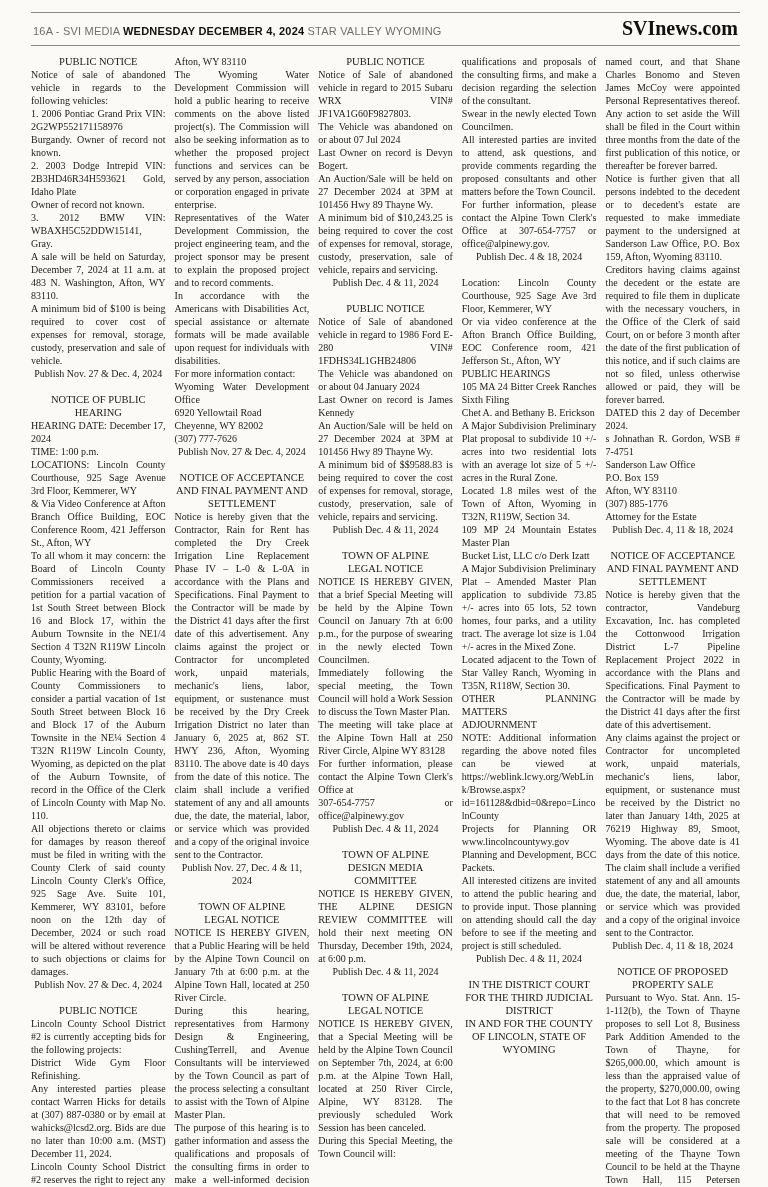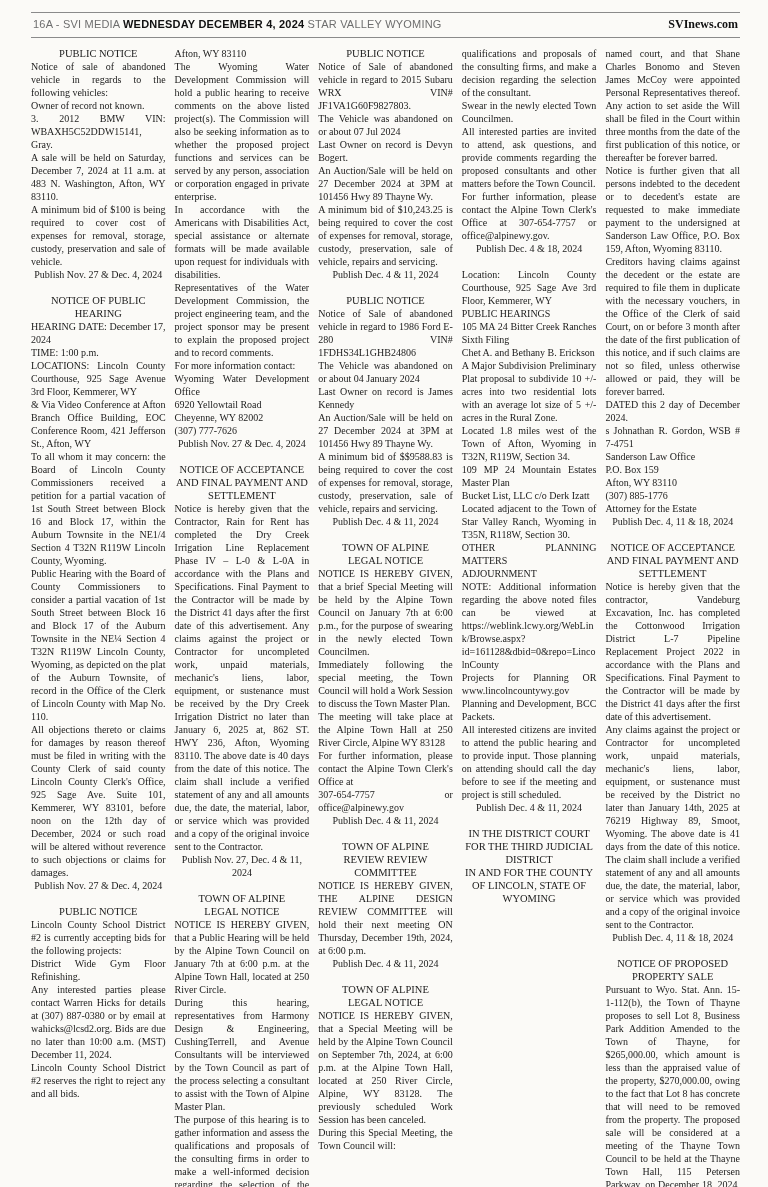--- a/index.html
+++ b/index.html
@@ -22,21 +22,21 @@
     margin-bottom:9px;
   }
   .masthead-left {
     font-family:"Liberation Sans", sans-serif;
     font-size:11px; letter-spacing:.2px; color:#6e6e6e;
     white-space:nowrap;
   }
   .masthead-left .mh-date { color:#111; font-weight:bold; }
   .masthead-right {
     font-family:"Liberation Serif", serif;
-    font-size:12px; font-weight:bold; color:#111;
+    font-size:20px; font-weight:bold; color:#111;
   }
   .columns {
     display:flex; gap:9px; align-items:flex-start;
   }
   .column { flex:1 1 0; min-width:0; }
   .notice + .notice { margin-top:13px; }
   .notice-heading {
     font-weight:normal; text-align:center;
     font-size:10.5px; line-height:13px;
   }
@@ -62,20 +62,22 @@
     </div>
     <div class="masthead-right">SVInews.com</div>
   </div>
   <div class="columns">
       <div class="column">
         <div class="notice">
           <div class="notice-heading">
             <div>PUBLIC NOTICE</div>
           </div>
           <p class="notice-para">Notice of sale of abandoned vehicle in regards to the following vehicles:</p>
+          <p class="notice-para">1. 2006 Pontiac Grand Prix VIN: 2G2WP552171158976 Burgandy. Owner of record not known.</p>
+          <p class="notice-para">2. 2003 Dodge Intrepid VIN: 2B3HD46R34H593621 Gold, Idaho Plate</p>
           <p class="notice-para">Owner of record not known.</p>
           <p class="notice-para">3. 2012 BMW VIN: WBAXH5C52DDW15141, Gray.</p>
           <p class="notice-para">A sale will be held on Saturday, December 7, 2024 at 11 a.m. at 483 N. Washington, Afton, WY 83110.</p>
           <p class="notice-para">A minimum bid of $100 is being required to cover cost of expenses for removal, storage, custody, preservation and sale of vehicle.</p>
           <p class="notice-publish">Publish Nov. 27 &amp; Dec. 4, 2024</p>
         </div>
         <div class="notice">
           <div class="notice-heading">
             <div>NOTICE OF PUBLIC HEARING</div>
           </div>
@@ -95,22 +97,22 @@
           <p class="notice-para">Lincoln County School District #2 is currently accepting bids for the following projects:</p>
           <p class="notice-para">District Wide Gym Floor Refinishing.</p>
           <p class="notice-para">Any interested parties please contact Warren Hicks for details at (307) 887-0380 or by email at wahicks@lcsd2.org. Bids are due no later than 10:00 a.m. (MST) December 11, 2024.</p>
           <p class="notice-para">Lincoln County School District #2 reserves the right to reject any and all bids.</p>
         </div>
       </div>
       <div class="column">
         <div class="notice">
           <p class="notice-para">Afton, WY 83110</p>
           <p class="notice-para">The Wyoming Water Development Commission will hold a public hearing to receive comments on the above listed project(s). The Commission will also be seeking information as to whether the proposed project functions and services can be served by any person, association or corporation engaged in private enterprise.</p>
+          <p class="notice-para">Representatives of the Water Development Commission, the project engineering team, and the project sponsor may be present to explain the proposed project and to record comments.</p>
           <p class="notice-para">In accordance with the Americans with Disabilities Act, special assistance or alternate formats will be made available upon request for individuals with disabilities.</p>
-          <p class="notice-para">Representatives of the Water Development Commission, the project engineering team, and the project sponsor may be present to explain the proposed project and to record comments.</p>
           <p class="notice-para">For more information contact:</p>
           <p class="notice-para">Wyoming Water Development Office</p>
           <p class="notice-para">6920 Yellowtail Road</p>
           <p class="notice-para">Cheyenne, WY 82002</p>
           <p class="notice-para">(307) 777-7626</p>
           <p class="notice-publish">Publish Nov. 27 &amp; Dec. 4, 2024</p>
         </div>
         <div class="notice">
           <div class="notice-heading">
             <div>NOTICE OF ACCEPTANCE</div>
@@ -161,21 +163,21 @@
           <p class="notice-para">NOTICE IS HEREBY GIVEN, that a brief Special Meeting will be held by the Alpine Town Council on January 7th at 6:00 p.m., for the purpose of swearing in the newly elected Town Councilmen.</p>
           <p class="notice-para">Immediately following the special meeting, the Town Council will hold a Work Session to discuss the Town Master Plan.</p>
           <p class="notice-para">The meeting will take place at the Alpine Town Hall at 250 River Circle, Alpine WY 83128</p>
           <p class="notice-para">For further information, please contact the Alpine Town Clerk's Office at</p>
           <p class="notice-para">307-654-7757 or office@alpinewy.gov</p>
           <p class="notice-publish">Publish Dec. 4 &amp; 11, 2024</p>
         </div>
         <div class="notice">
           <div class="notice-heading">
             <div>TOWN OF ALPINE</div>
-            <div>REVIEW REVIEW</div>
+            <div>DESIGN MEDIA</div>
             <div>COMMITTEE</div>
           </div>
           <p class="notice-para">NOTICE IS HEREBY GIVEN, THE ALPINE DESIGN REVIEW COMMITTEE will hold their next meeting ON Thursday, December 19th, 2024, at 6:00 p.m.</p>
           <p class="notice-publish">Publish Dec. 4 &amp; 11, 2024</p>
         </div>
         <div class="notice">
           <div class="notice-heading">
             <div>TOWN OF ALPINE</div>
             <div>LEGAL NOTICE</div>
           </div>
@@ -186,27 +188,29 @@
       <div class="column">
         <div class="notice">
           <p class="notice-para">qualifications and proposals of the consulting firms, and make a decision regarding the selection of the consultant.</p>
           <p class="notice-para">Swear in the newly elected Town Councilmen.</p>
           <p class="notice-para">All interested parties are invited to attend, ask questions, and provide comments regarding the proposed consultants and other matters before the Town Council.</p>
           <p class="notice-para">For further information, please contact the Alpine Town Clerk's Office at 307-654-7757 or office@alpinewy.gov.</p>
           <p class="notice-publish">Publish Dec. 4 &amp; 18, 2024</p>
         </div>
         <div class="notice">
           <p class="notice-para">Location: Lincoln County Courthouse, 925 Sage Ave 3rd Floor, Kemmerer, WY</p>
+          <p class="notice-para">Or via video conference at the Afton Branch Office Building, EOC Conference room, 421 Jefferson St., Afton, WY</p>
           <p class="notice-para">PUBLIC HEARINGS</p>
           <p class="notice-para">105 MA 24 Bitter Creek Ranches Sixth Filing</p>
           <p class="notice-para">Chet A. and Bethany B. Erickson</p>
           <p class="notice-para">A Major Subdivision Preliminary Plat proposal to subdivide 10 +/- acres into two residential lots with an average lot size of 5 +/- acres in the Rural Zone.</p>
           <p class="notice-para">Located 1.8 miles west of the Town of Afton, Wyoming in T32N, R119W, Section 34.</p>
           <p class="notice-para">109 MP 24 Mountain Estates Master Plan</p>
           <p class="notice-para">Bucket List, LLC c/o Derk Izatt</p>
+          <p class="notice-para">A Major Subdivision Preliminary Plat – Amended Master Plan application to subdivide 73.85 +/- acres into 65 lots, 52 town homes, four parks, and a utility tract. The average lot size is 1.04 +/- acres in the Mixed Zone.</p>
           <p class="notice-para">Located adjacent to the Town of Star Valley Ranch, Wyoming in T35N, R118W, Section 30.</p>
           <p class="notice-para">OTHER PLANNING MATTERS</p>
           <p class="notice-para">ADJOURNMENT</p>
           <p class="notice-para">NOTE: Additional information regarding the above noted files can be viewed at https://weblink.lcwy.org/WebLink/Browse.aspx?id=161128&amp;dbid=0&amp;repo=LincolnCounty</p>
           <p class="notice-para">Projects for Planning OR www.lincolncountywy.gov Planning and Development, BCC Packets.</p>
           <p class="notice-para">All interested citizens are invited to attend the public hearing and to provide input.  Those planning on attending should call the day before to see if the meeting and project is still scheduled.</p>
           <p class="notice-publish">Publish Dec. 4 &amp; 11, 2024</p>
         </div>
         <div class="notice">
           <div class="notice-heading">

